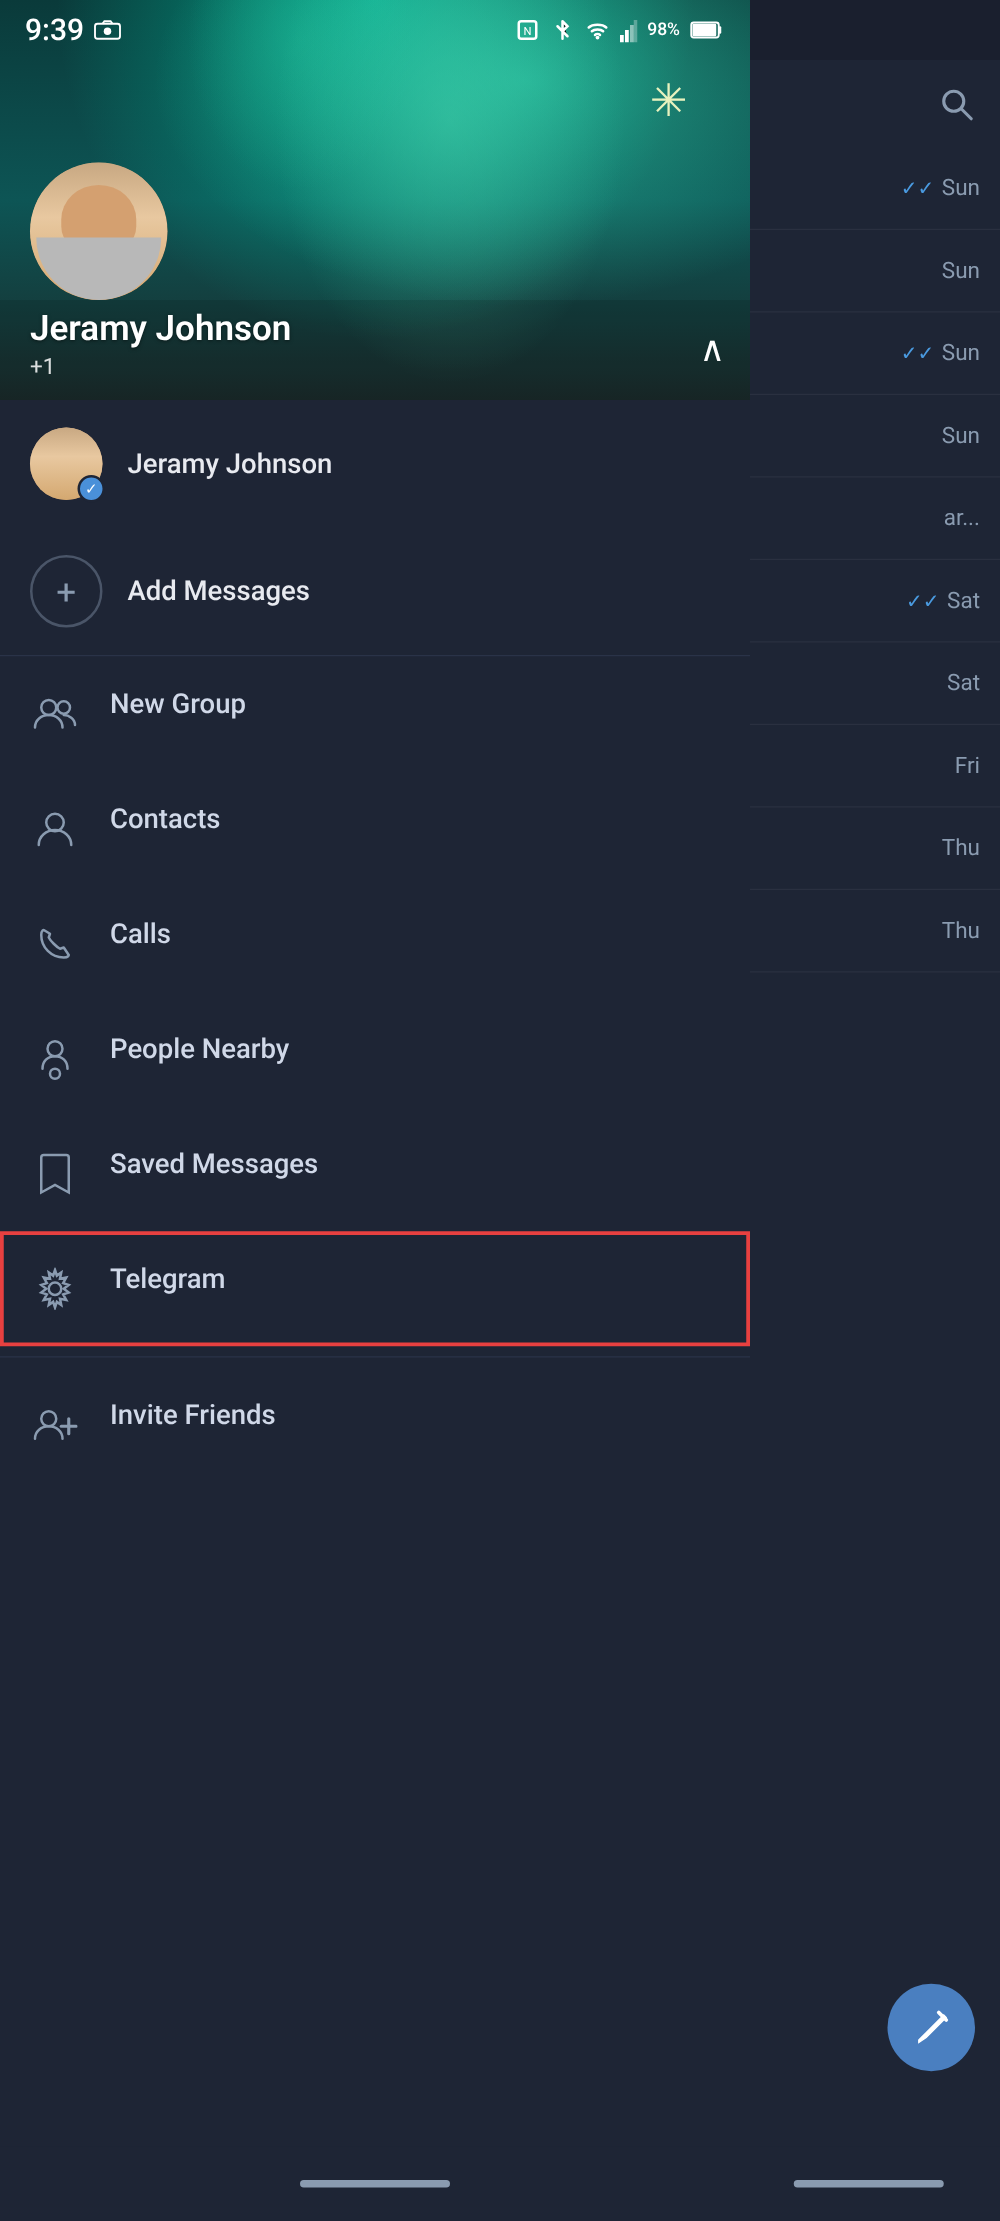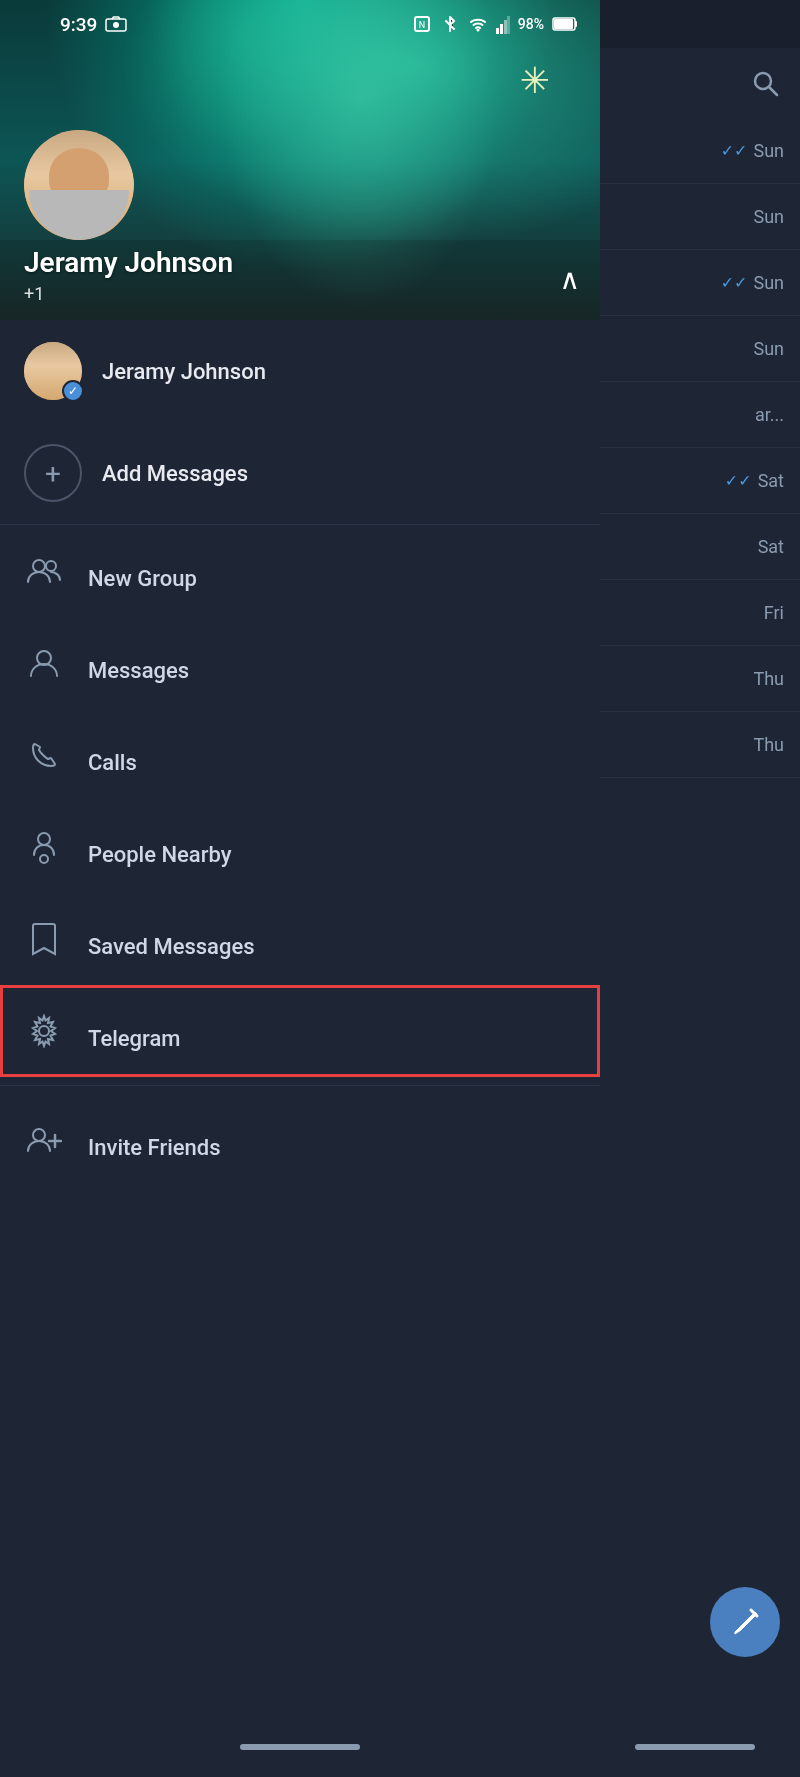--- a/index.html
+++ b/index.html
@@ -127,26 +127,25 @@
       top: 0; left: 0; right: 0;
       height: 48px;
       display: flex;
       align-items: center;
       justify-content: space-between;
       padding: 0 20px;
       z-index: 5;
     }
     .status-time-drawer {
       color: white;
-      font-size: 19px;
+      font-size: 24px;
       font-weight: 500;
       display: flex;
       align-items: center;
       gap: 8px;
-      margin-left: 40px;
     }
     .status-icons-drawer {
       display: flex;
       align-items: center;
       gap: 8px;
       color: white;
       font-size: 18px;
     }
     .sun-icon {
       position: absolute;
@@ -301,21 +300,21 @@
       margin: 0;
     }
 
     
     .menu-list {
       flex: 1;
       overflow-y: auto;
     }
     .menu-item {
       display: flex;
-      align-items: flex-end;
+      align-items: flex-start;
       padding: 26px 24px;
       gap: 24px;
       cursor: pointer;
       position: relative;
     }
     .menu-icon {
       width: 40px;
       height: 40px;
       display: flex;
       align-items: center;
@@ -506,21 +505,21 @@
       <span class="menu-label">New Group</span>
     </div>
 
     <div class="menu-item">
       <div class="menu-icon">
         <svg width="30" height="34" viewBox="0 0 30 34" fill="none">
           <circle cx="15" cy="12" r="7" stroke="#8a9bb0" stroke-width="2"></circle>
           <path d="M2 30C2 23 8 18 15 18C22 18 28 23 28 30" stroke="#8a9bb0" stroke-width="2" fill="none" stroke-linecap="round"></path>
         </svg>
       </div>
-      <span class="menu-label">Messages</span>
+      <span class="menu-label">Contacts</span>
     </div>
 
     <div class="menu-item">
       <div class="menu-icon">
         <svg width="30" height="30" viewBox="0 0 30 30" fill="none">
           <path d="M6 4C6 4 4 4 4 8C4 18 12 26 22 26C26 26 26 24 26 24L22 18L19 19C19 19 17 18 14 15C11 12 10 10 10 10L11 7L6 4Z" stroke="#8a9bb0" stroke-width="2" fill="none" stroke-linejoin="round"></path>
         </svg>
       </div>
       <span class="menu-label">Calls</span>
     </div>

